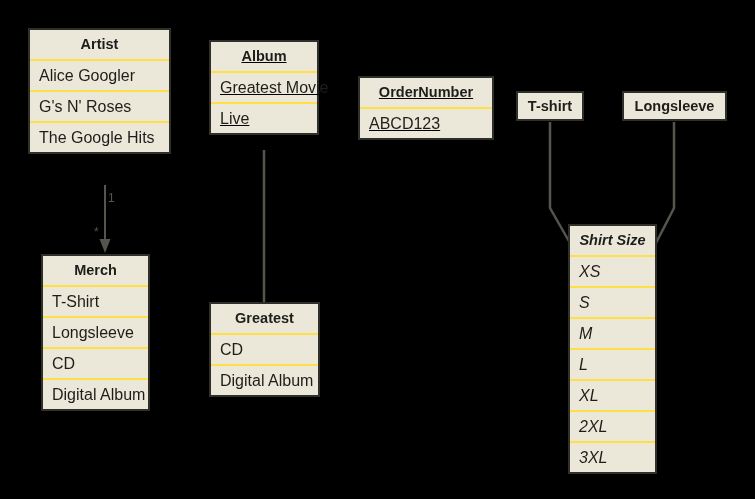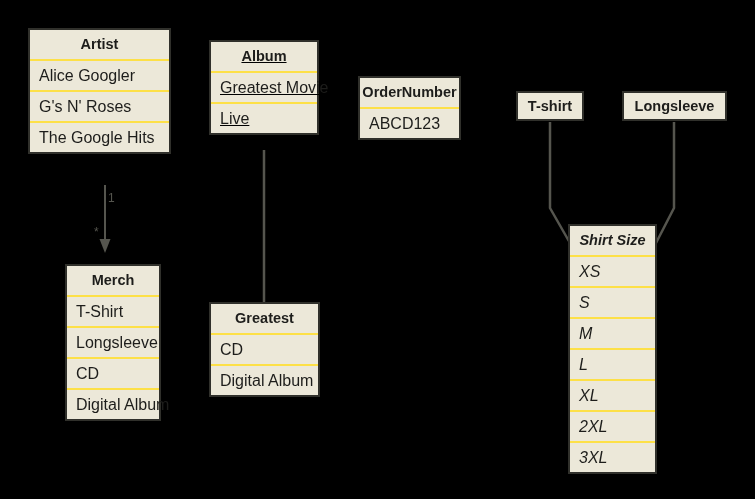--- a/index.html
+++ b/index.html
@@ -84,22 +84,22 @@
     z-index: 3;
     color: #55554e;
     font-size: 12px;
     line-height: 1;
     font-family: "Liberation Sans", sans-serif;
   }
 
   
   #ent-artist      { left: 28px;  top: 28px;  width: 143px; }
   #ent-album       { left: 209px; top: 40px;  width: 110px; text-decoration: underline; }
-  #ent-ordernumber { left: 358px; top: 76px;  width: 103px; }
-  #ent-merch       { left: 41px;  top: 264px; width: 96px; margin-left: 24px; }
+  #ent-ordernumber { left: 358px; top: 76px;  width: 136px; text-decoration: underline; }
+  #ent-merch       { left: 41px;  top: 254px; width: 109px; }
   #ent-carrier     { left: 209px; top: 302px; width: 111px; }
   #ent-shirtsize   { left: 568px; top: 224px; width: 89px; font-style: italic;  }
 
   #node-tshirt     { left: 516px; top: 91px;  width: 68px; }
   #node-longsleeve { left: 622px; top: 91px;  width: 105px; }
 
   #lbl-one  { left: 108px; top: 192px; }
   #lbl-star { left: 94px;  top: 226px; }
 </style>
 </head>

